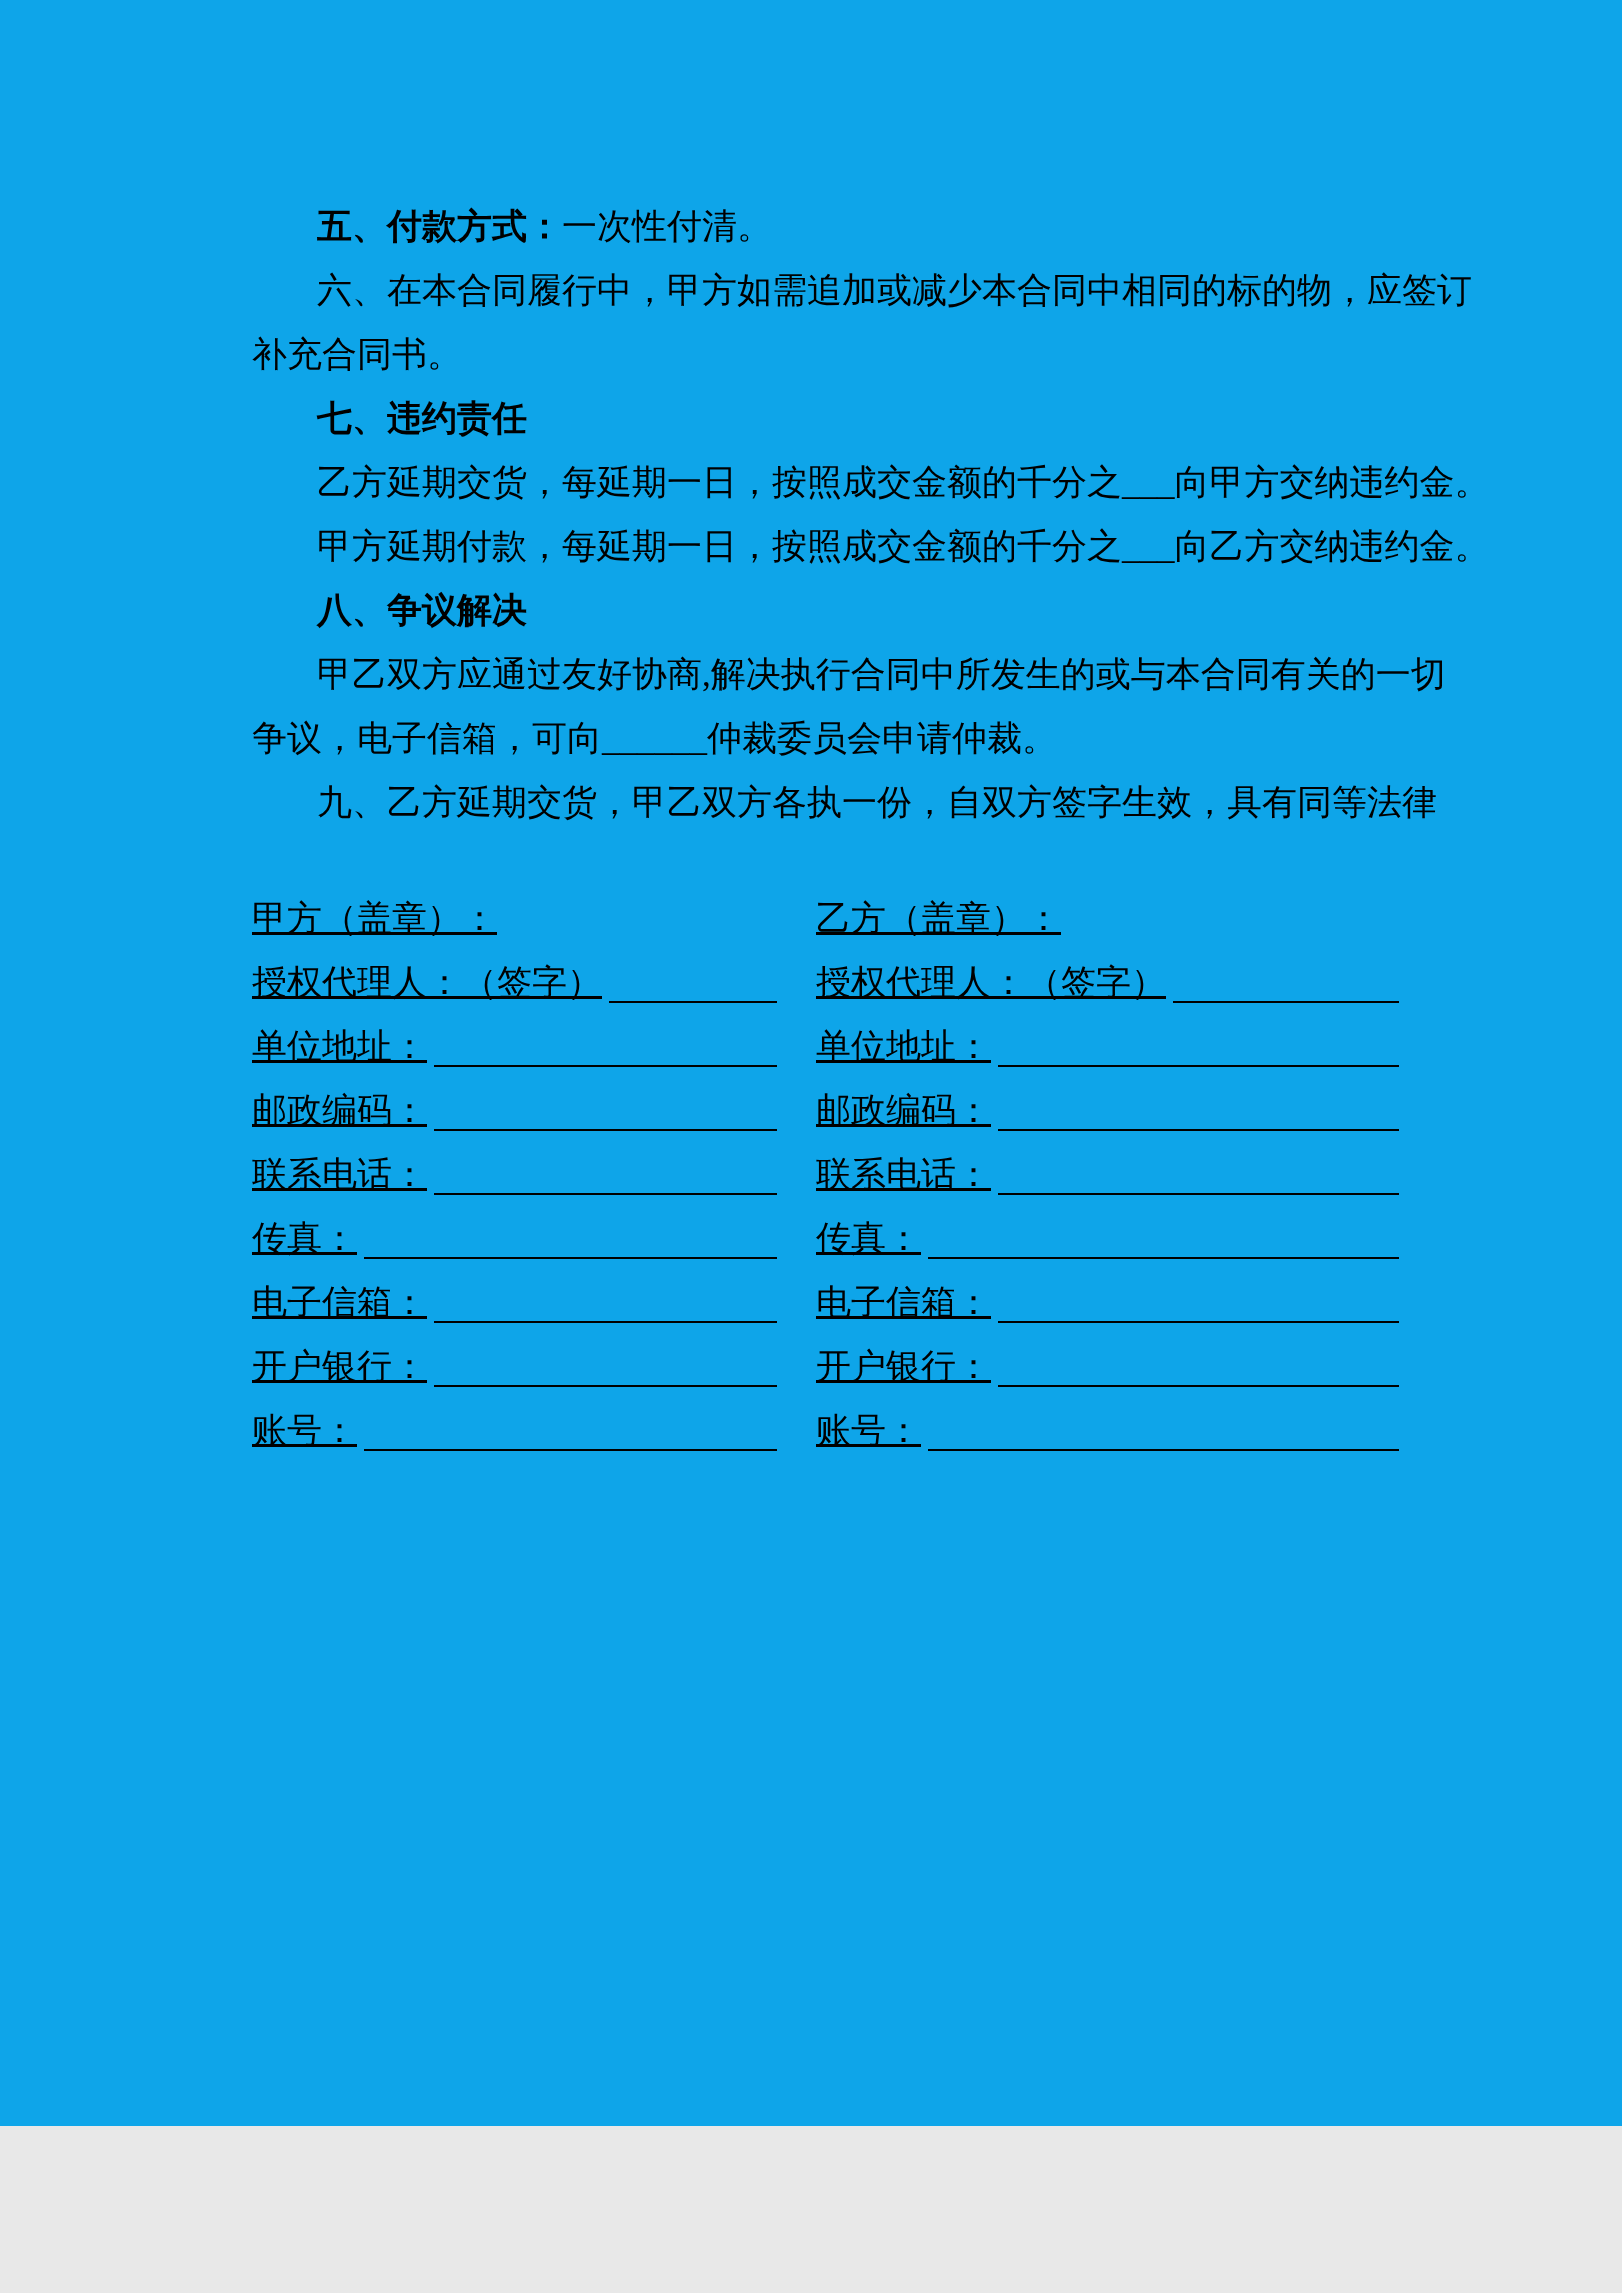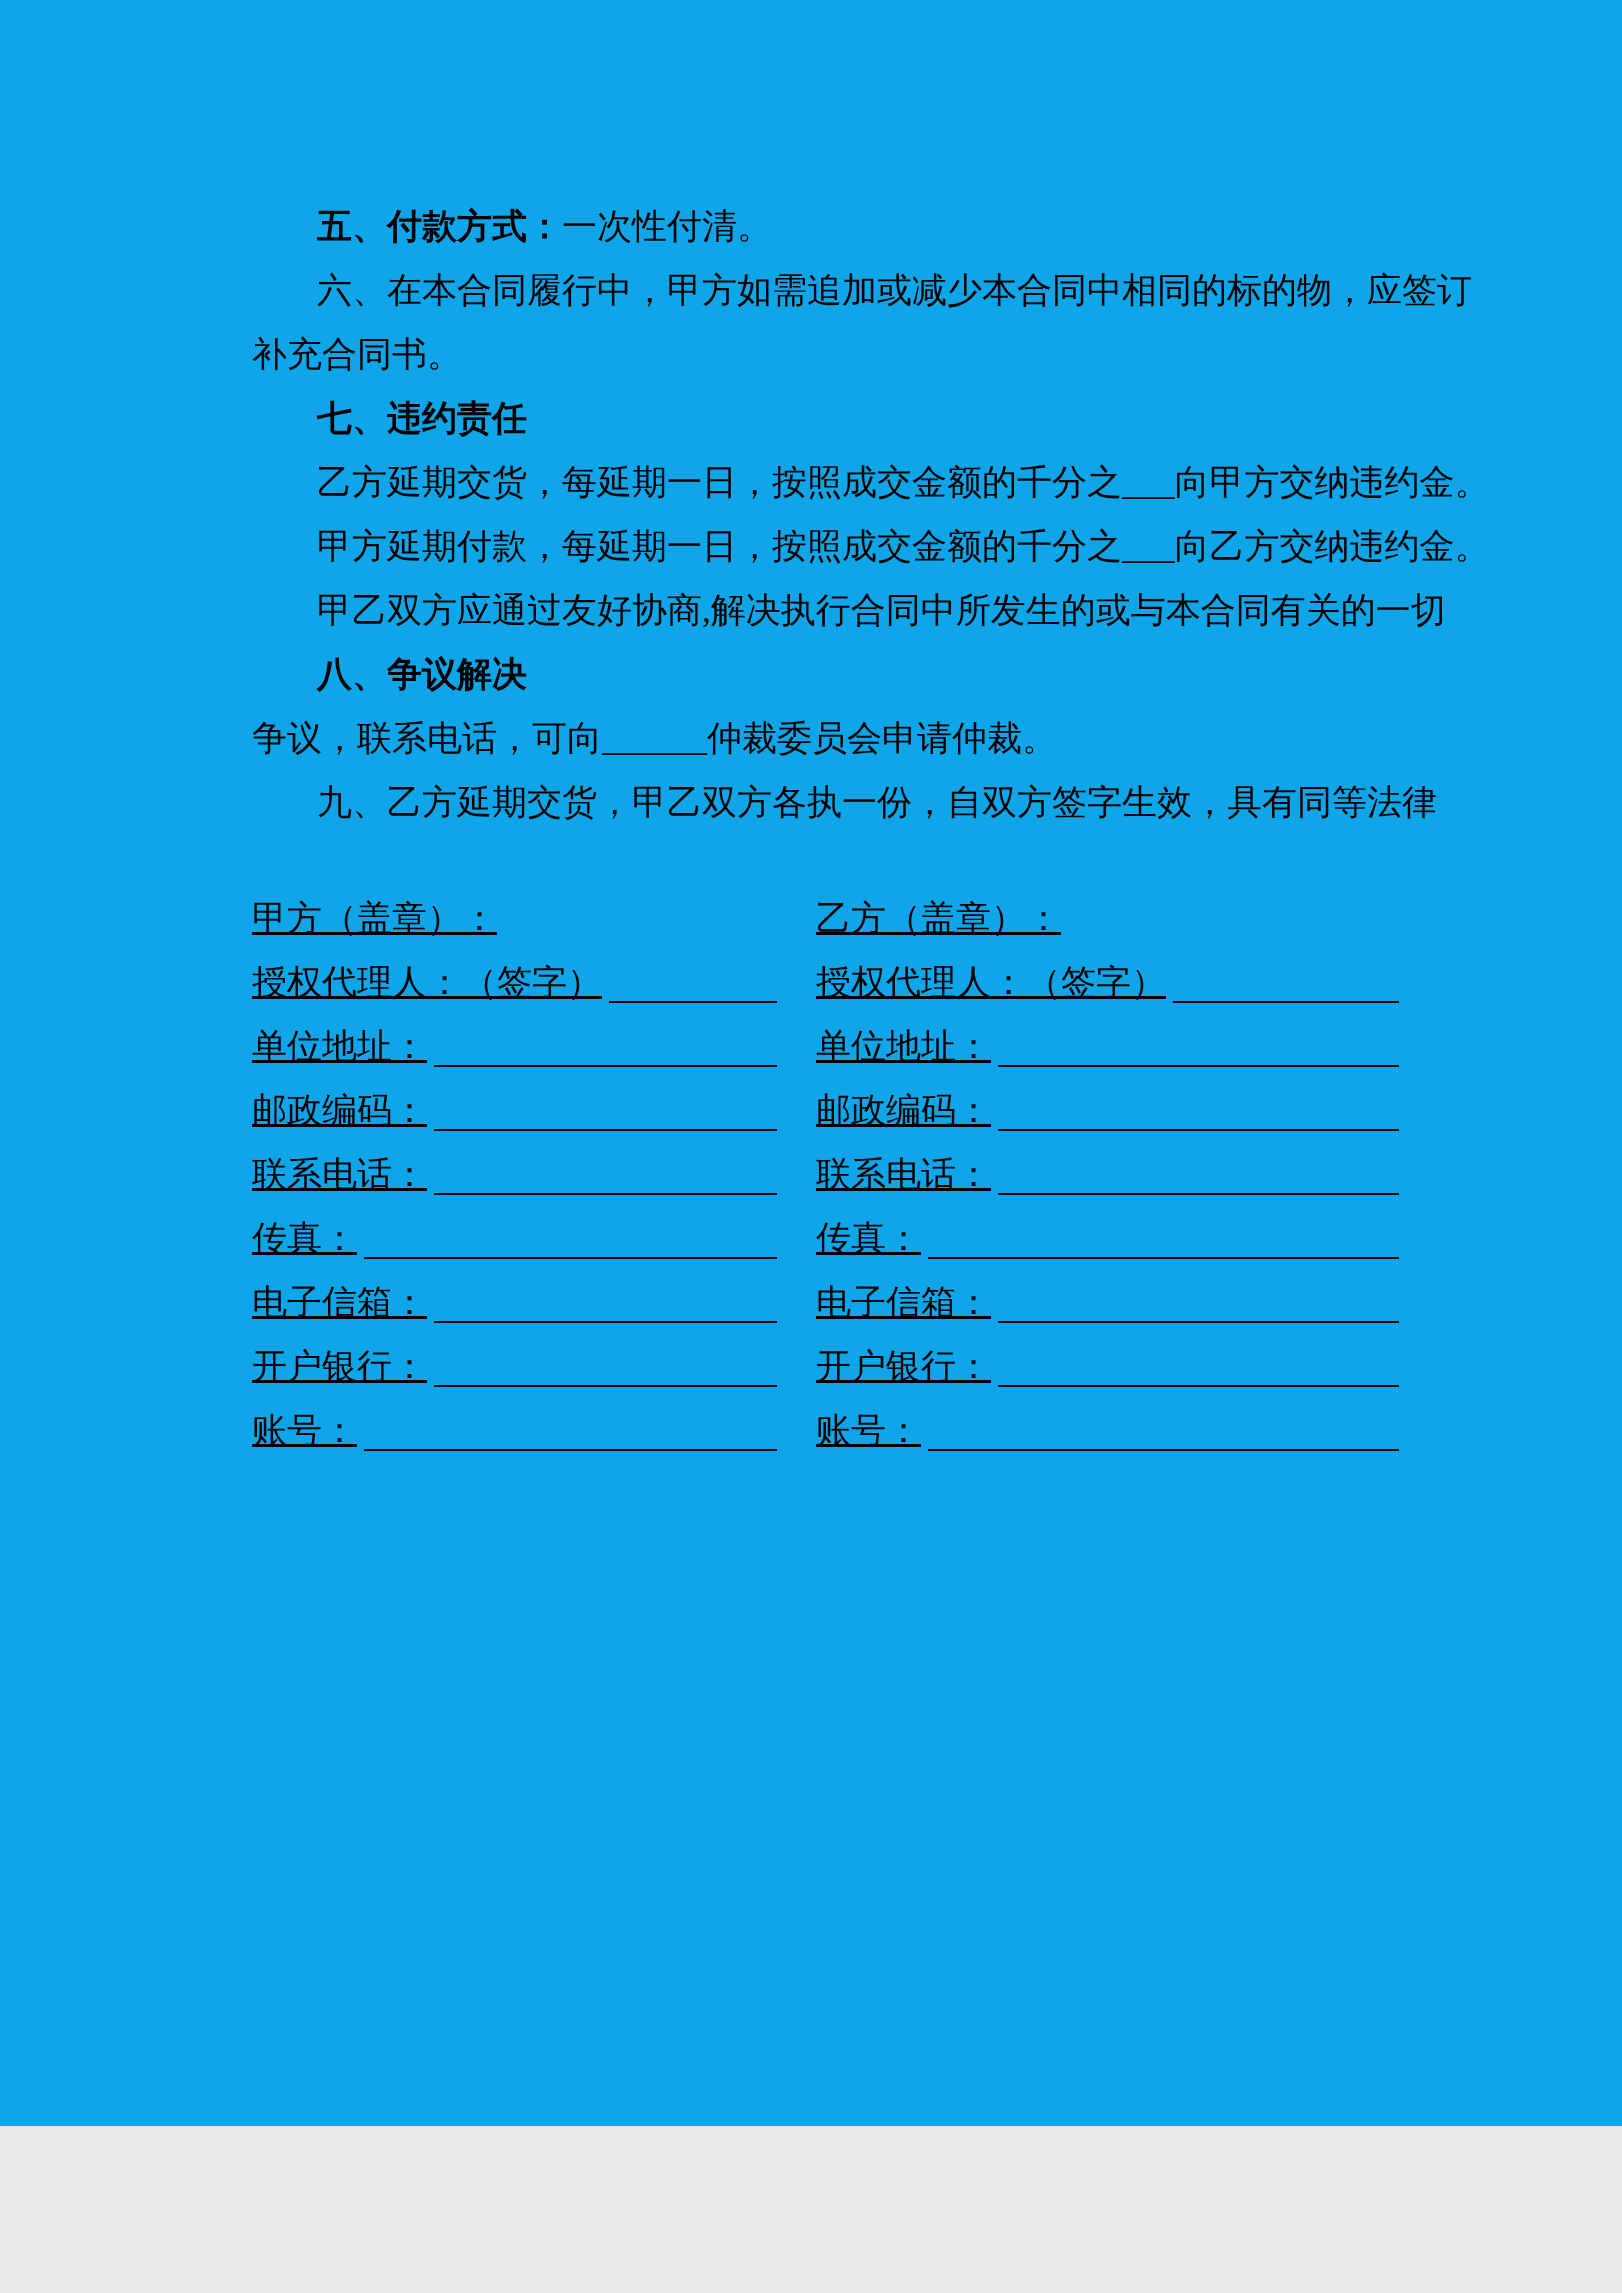--- a/index.html
+++ b/index.html
@@ -70,25 +70,25 @@
     <div class="line indent"><span>六、在本合同履行中，甲方如需追加或减少本合同中相同的标的物，应签订</span></div>
 
     <div class="line"><span>补充合同书。</span></div>
 
     <div class="line indent"><span class="lead">七、违约责任</span></div>
 
     <div class="line indent"><span>乙方延期交货，每延期一日，按照成交金额的千分之___向甲方交纳违约金。</span></div>
 
     <div class="line indent"><span>甲方延期付款，每延期一日，按照成交金额的千分之___向乙方交纳违约金。</span></div>
 
+    <div class="line indent"><span class="lead">八、争议解决</span></div>
+
     <div class="line indent"><span>甲乙双方应通过友好协商,解决执行合同中所发生的或与本合同有关的一切</span></div>
 
-    <div class="line indent"><span class="lead">八、争议解决</span></div>
-
-    <div class="line"><span>争议，联系电话，可向______仲裁委员会申请仲裁。</span></div>
+    <div class="line"><span>争议，电子信箱，可向______仲裁委员会申请仲裁。</span></div>
 
     <div class="line indent"><span>九、乙方延期交货，甲乙双方各执一份，自双方签字生效，具有同等法律</span></div>
 
 
     <div class="sig">
 
       <div class="col col-a">
         <div class="sig-row">
             <span class="sig-label">甲方（盖章）：</span>
           </div>

